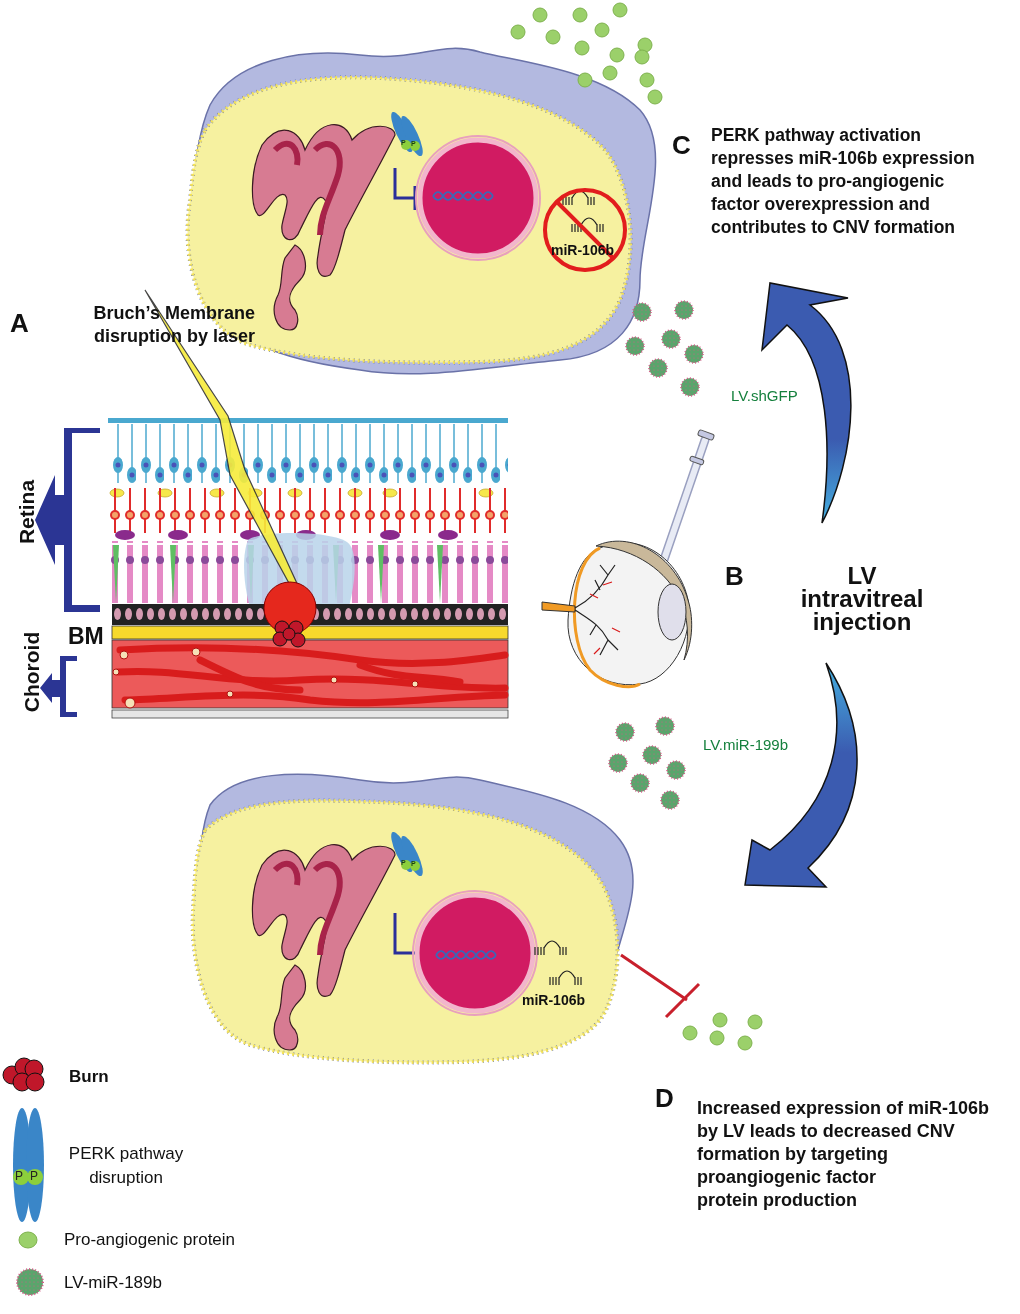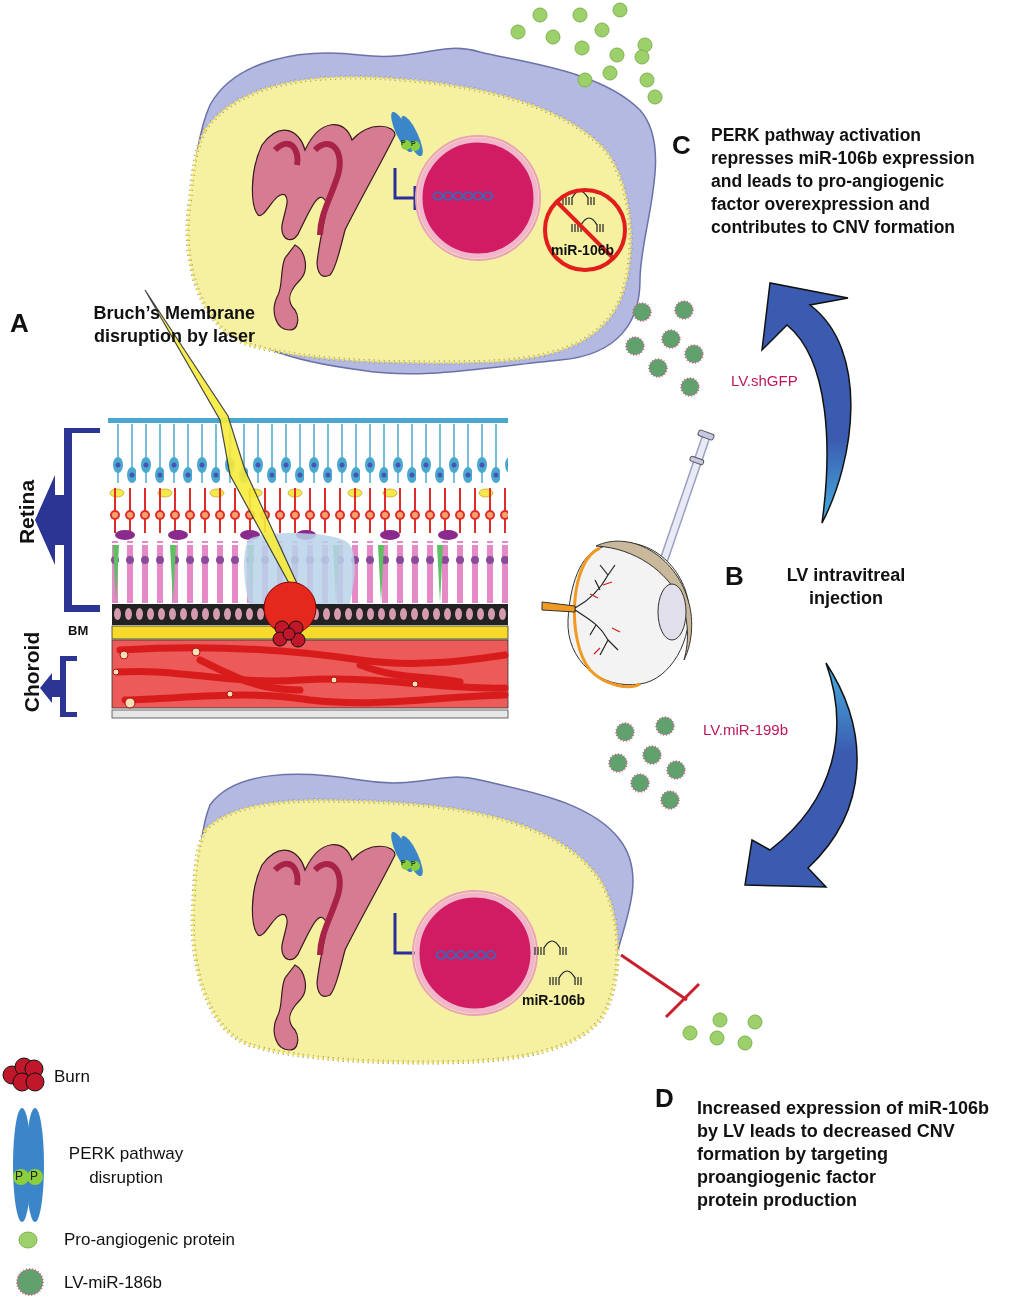--- a/index.html
+++ b/index.html
@@ -1,20 +1,20 @@
 <!DOCTYPE html>
 <html><head>
 <meta charset="utf-8">
 <style>
   html, body { margin: 0; padding: 0; background: #ffffff; }
   body { width: 1020px; height: 1314px; position: relative; overflow: hidden; font-family: "Liberation Sans", sans-serif; color: #111; }
   .abs { position: absolute; }
   .panel-letter { position: absolute; font-weight: bold; font-size: 26px; line-height: 1; color: #111; }
   .bold-text { position: absolute; font-weight: bold; font-size: 18px; line-height: 23px; color: #111; white-space: pre-line; }
-  .plain-text { position: absolute; font-size: 15px; color: #be185d; }
+  .plain-text { position: absolute; font-size: 15px; color: #15803d; margin-top: 15px; }
   .legend-label { position: absolute; font-size: 17px; line-height: 24px; color: #111; white-space: pre-line; }
   .side-label { position: absolute; font-weight: bold; font-size: 20px; color: #111; transform: rotate(-90deg); transform-origin: center; white-space: nowrap; }
   svg { position: absolute; overflow: visible; }
 </style>
 </head>
 <body>
 
 <svg width="1020" height="1314" style="left:0;top:0;pointer-events:none;">
 
   <path d="M210,105 C235,60 300,48 360,55 C420,62 440,40 480,52 C520,62 600,70 640,110 C675,150 640,230 640,280 C640,320 620,355 560,360 C480,368 420,380 360,370 C300,362 240,350 210,300 C185,250 190,150 210,105 Z" fill="#b3b9e0" stroke="#6a72a8" stroke-width="1.5"></path>
@@ -270,21 +270,21 @@
     <circle cx="640" cy="783" r="9"></circle>
       <circle cx="670" cy="800" r="9"></circle>
   </g>
 </svg>
 
 <div class="panel-letter" style="left:10px;top:310px;">A</div>
 <div class="bold-text" style="left:40px;top:296px;font-size:18px;text-align:right;width:215px;margin-top:6px;">Bruch’s Membrane
 disruption by laser</div>
 <div class="side-label" style="left:-5px;top:500px;font-size:21px;">Retina</div>
 <div class="side-label" style="left:-8px;top:660px;font-size:21px;">Choroid</div>
-<div class="abs" style="left:68px;top:623px;font-weight:bold;font-size:13px;">BM</div>
+<div class="abs" style="left:68px;top:623px;font-weight:bold;font-size:23px;">BM</div>
 
 <div class="abs" style="left:551px;top:242px;font-weight:bold;font-size:14px;">miR-106b</div>
 
 <div class="abs" style="left:401px;top:139px;font-size:7px;font-weight:bold;color:#1b3d14;">P</div>
 <div class="abs" style="left:411px;top:140px;font-size:7px;font-weight:bold;color:#1b3d14;">P</div>
 
 <div class="abs" style="left:522px;top:992px;font-weight:bold;font-size:14px;">miR-106b</div>
 <div class="abs" style="left:401px;top:859px;font-size:7px;font-weight:bold;color:#1b3d14;">P</div>
 <div class="abs" style="left:411px;top:860px;font-size:7px;font-weight:bold;color:#1b3d14;">P</div>
 
@@ -292,55 +292,55 @@
 <div class="bold-text" style="left:711px;top:124px;font-size:17.5px;">PERK pathway activation
 represses miR-106b expression
 and leads to pro-angiogenic
 factor overexpression and
 contributes to CNV formation</div>
 
 <div class="plain-text" style="left:731px;top:372px;">LV.shGFP</div>
 <div class="plain-text" style="left:703px;top:721px;">LV.miR-199b</div>
 
 <div class="panel-letter" style="left:725px;top:563px;">B</div>
-<div class="bold-text" style="left:776px;top:564px;font-size:18px;text-align:center;width:140px;">LV intravitreal
+<div class="bold-text" style="left:792px;top:564px;font-size:24px;text-align:center;width:140px;">LV intravitreal
 injection</div>
 
 <div class="panel-letter" style="left:655px;top:1085px;">D</div>
 <div class="bold-text" style="left:697px;top:1097px;font-size:18px;">Increased expression of miR-106b
 by LV leads to decreased CNV
 formation by targeting
 proangiogenic factor
 protein production</div>
 
 <div>
   <svg width="50" height="40" style="left:0;top:1055px;">
     <g fill="#c0172a" stroke="#111" stroke-width="1">
       <circle cx="12" cy="20" r="9"></circle>
         <circle cx="24" cy="12" r="9"></circle>
         <circle cx="34" cy="14" r="9"></circle>
       <circle cx="22" cy="27" r="9"></circle>
         <circle cx="35" cy="27" r="9"></circle>
     </g>
   </svg>
-  <div class="legend-label" style="left:54px;top:1065px;">Burn</div>
+  <div class="legend-label" style="left:69px;top:1065px;font-weight:bold;">Burn</div>
 
   <svg width="50" height="120" style="left:4px;top:1105px;">
     <ellipse cx="18" cy="60" rx="9" ry="57" fill="#3a86c8"></ellipse>
     <ellipse cx="31" cy="60" rx="9" ry="57" fill="#3a86c8"></ellipse>
     <circle cx="17" cy="72" r="8" fill="#8ccf3c"></circle>
     <circle cx="31" cy="72" r="8" fill="#8ccf3c"></circle>
   </svg>
   <div class="abs" style="left:15px;top:1169px;font-size:12px;color:#222;">P</div>
   <div class="abs" style="left:30px;top:1169px;font-size:12px;color:#222;">P</div>
   <div class="legend-label" style="left:66px;top:1142px;text-align:center;width:120px;">PERK pathway
 disruption</div>
 
   <svg width="30" height="24" style="left:16px;top:1228px;">
     <ellipse cx="12" cy="12" rx="9" ry="8" fill="#9bd06a" stroke="#7fb24f"></ellipse>
   </svg>
   <div class="legend-label" style="left:64px;top:1228px;">Pro-angiogenic protein</div>
 
   <svg width="40" height="40" style="left:12px;top:1264px;">
     <circle cx="18" cy="18" r="13" fill="url(#virusDots)" stroke="#d25a86" stroke-width="2" stroke-dasharray="1 2"></circle>
   </svg>
-  <div class="legend-label" style="left:64px;top:1271px;">LV-miR-186b</div>
+  <div class="legend-label" style="left:64px;top:1271px;">LV-miR-189b</div>
 </div>
 
 </body></html>

